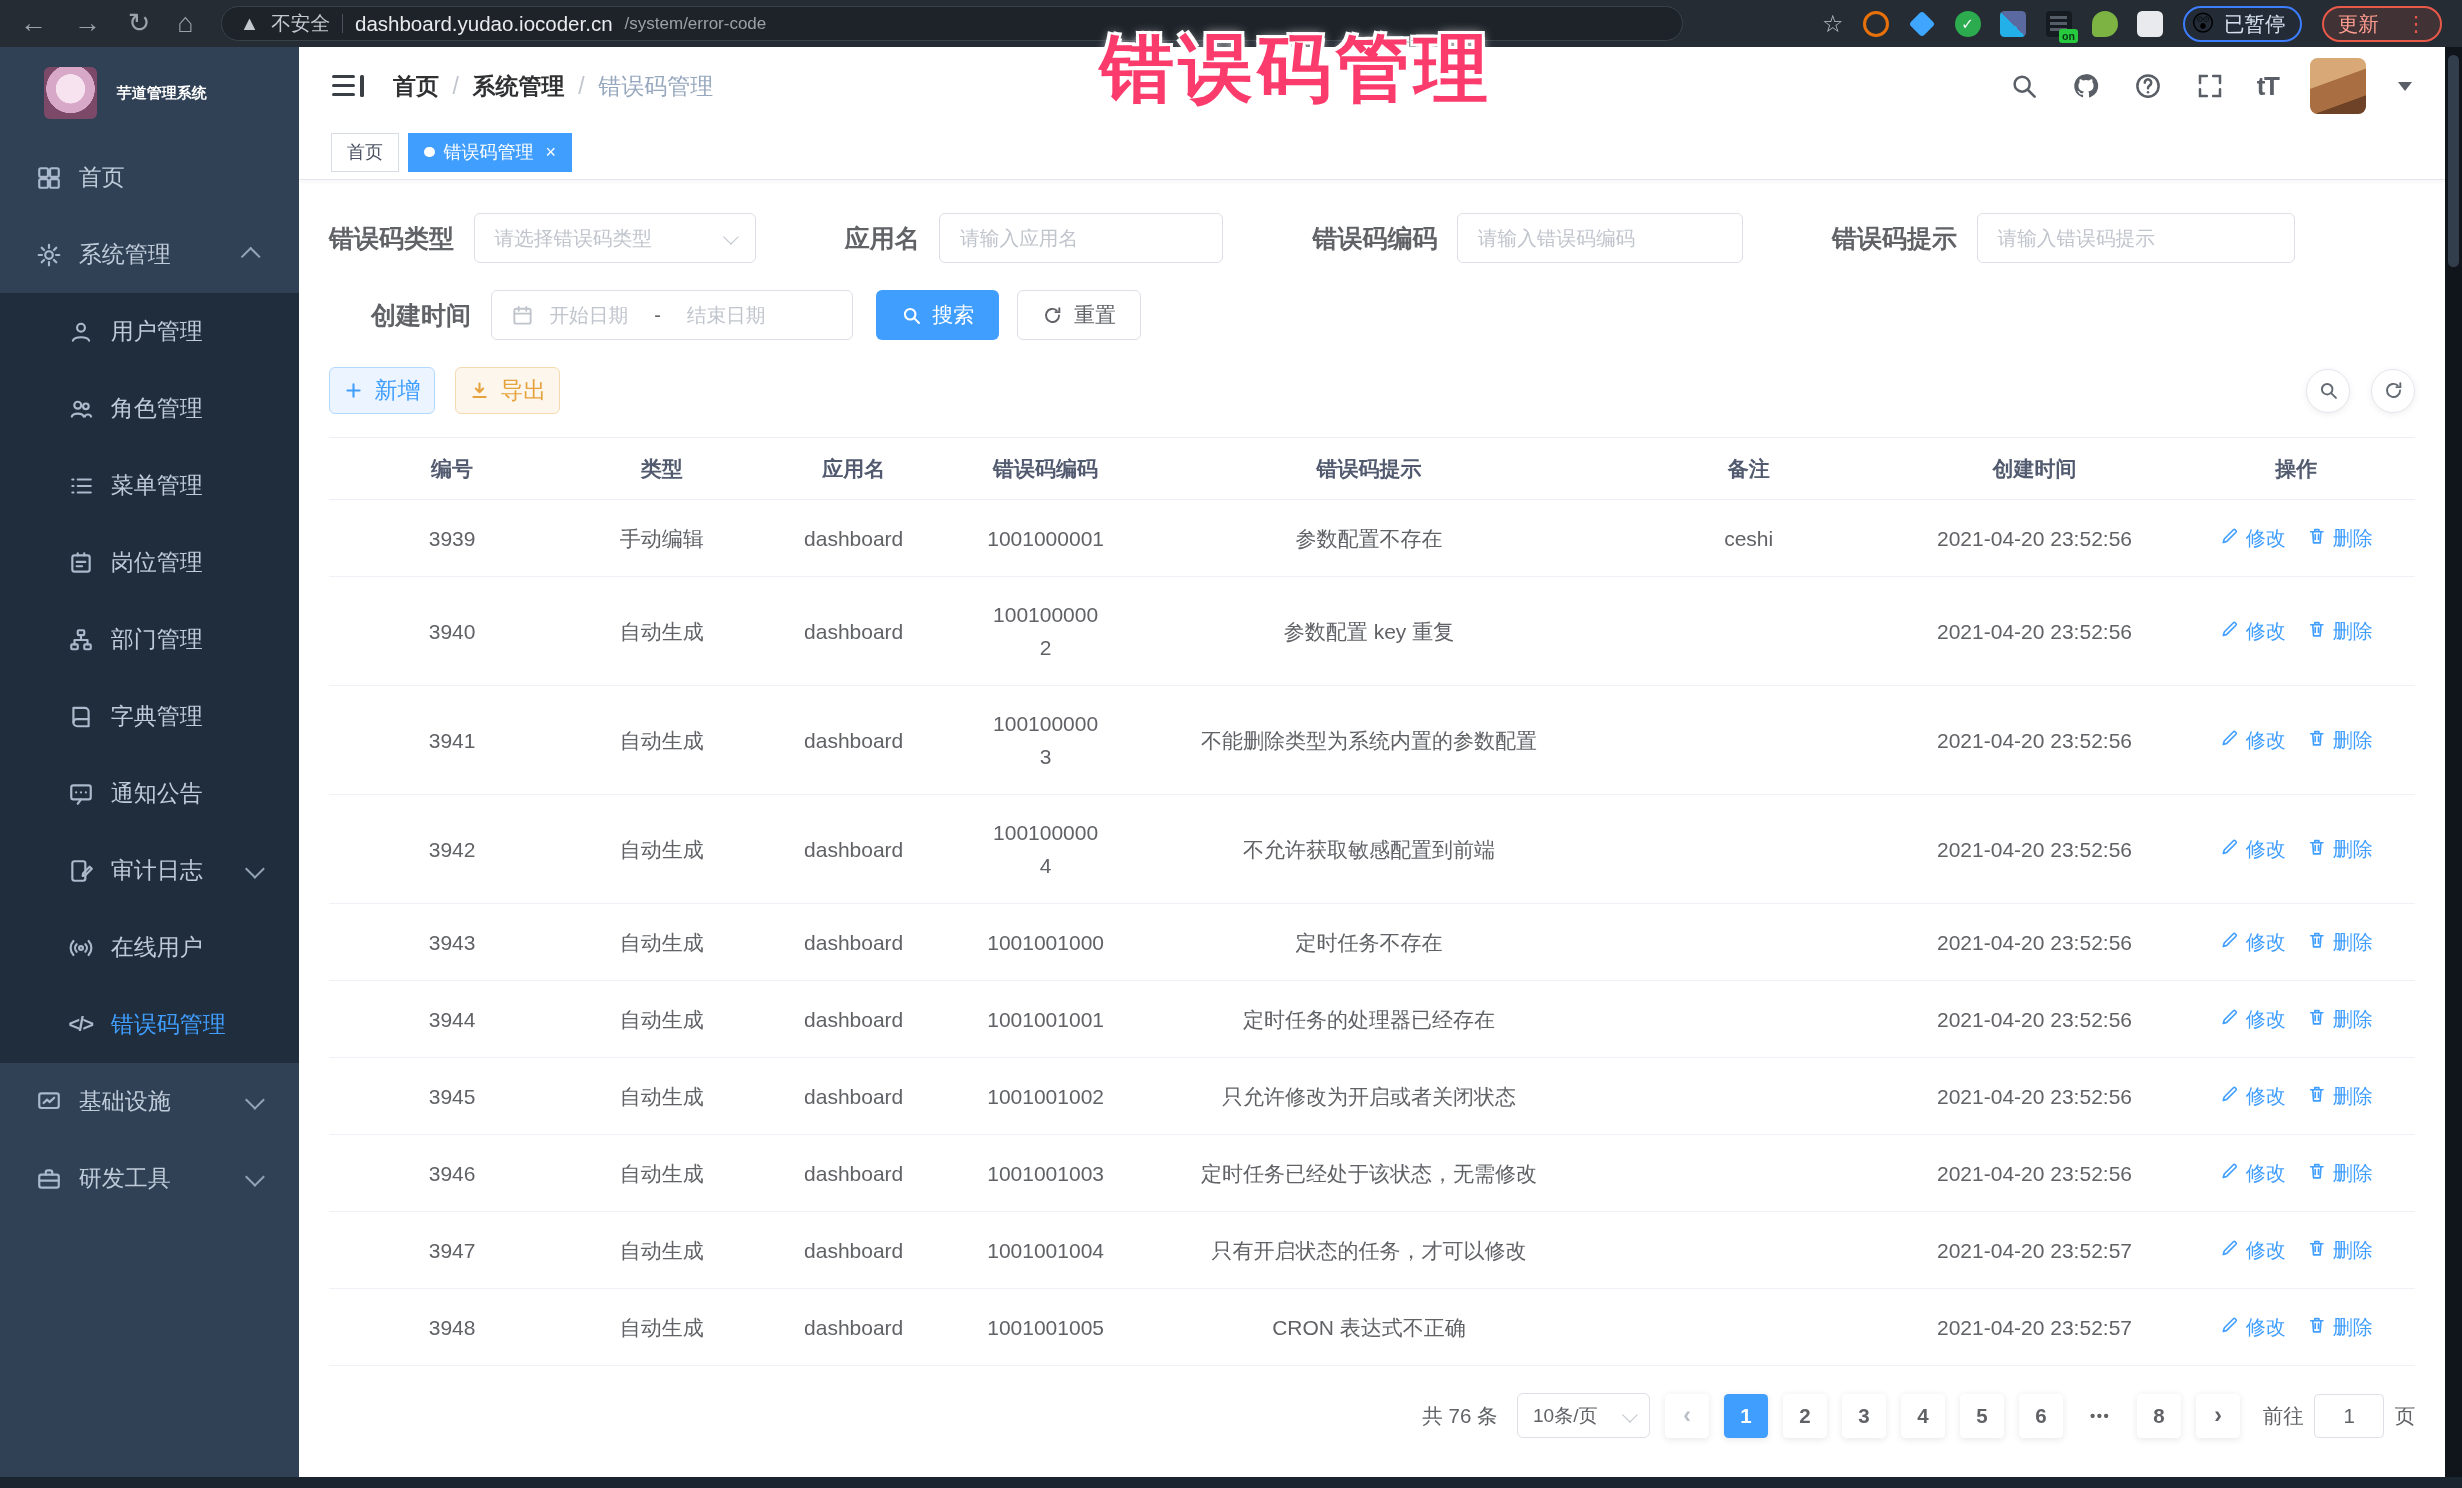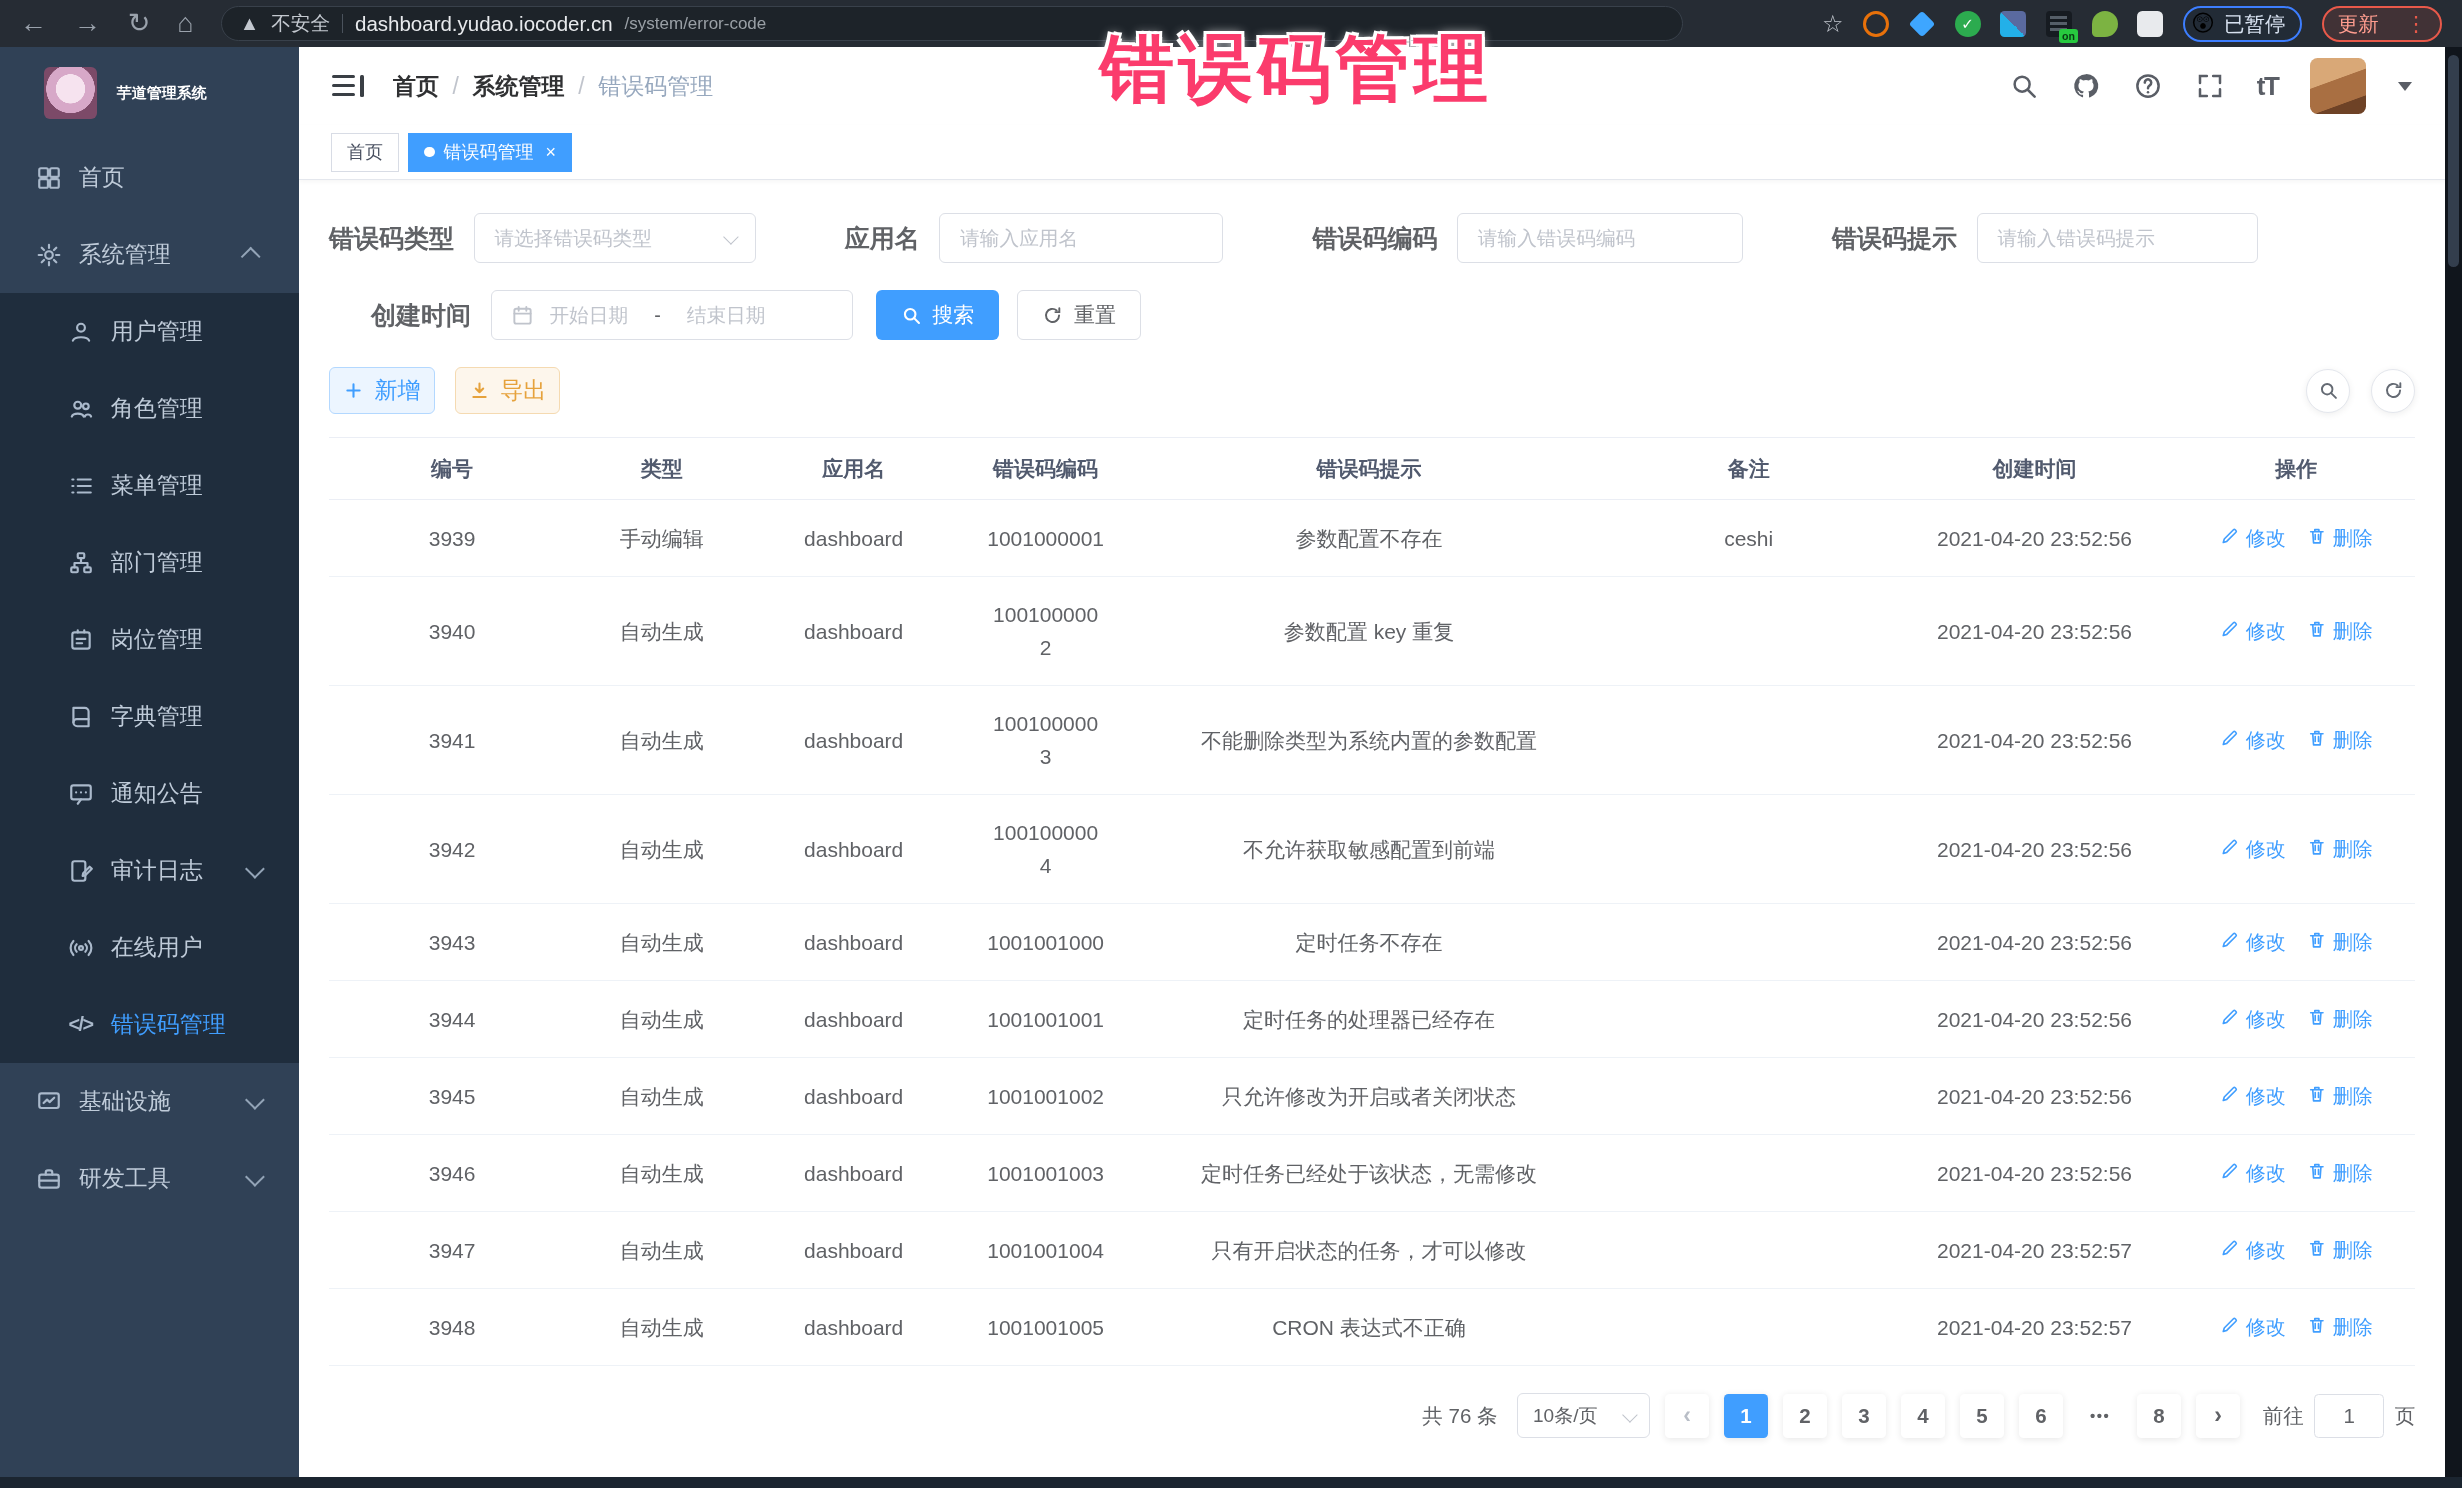--- a/index.html
+++ b/index.html
@@ -240,36 +240,36 @@
         <span class="s-icon">
           <svg viewBox="0 0 24 24" fill="none" stroke="currentColor" stroke-width="2" stroke-linecap="round" stroke-linejoin="round">
             <path d="M9 6h12M9 12h12M9 18h12M4 6h1M4 12h1M4 18h1"></path>
           </svg>
         </span>
         <span>菜单管理</span>
       </div>
       <div class="s-item sub">
         <span class="s-icon">
           <svg viewBox="0 0 24 24" fill="none" stroke="currentColor" stroke-width="2" stroke-linecap="round" stroke-linejoin="round">
+            <rect x="4" y="5" width="16" height="15" rx="2"></rect>
+            <path d="M9 5V3M15 5V3M8 11h8M8 15h5"></path>
+          </svg>
+        </span>
+        <span>岗位管理</span>
+      </div>
+      <div class="s-item sub">
+        <span class="s-icon">
+          <svg viewBox="0 0 24 24" fill="none" stroke="currentColor" stroke-width="2" stroke-linecap="round" stroke-linejoin="round">
             <rect x="9" y="3" width="6" height="4.5" rx="1"></rect>
             <rect x="3" y="16" width="6" height="4.5" rx="1"></rect>
             <rect x="15" y="16" width="6" height="4.5" rx="1"></rect>
             <path d="M12 7.5V12M6 16v-4h12v4"></path>
           </svg>
         </span>
         <span>部门管理</span>
-      </div>
-      <div class="s-item sub">
-        <span class="s-icon">
-          <svg viewBox="0 0 24 24" fill="none" stroke="currentColor" stroke-width="2" stroke-linecap="round" stroke-linejoin="round">
-            <rect x="4" y="5" width="16" height="15" rx="2"></rect>
-            <path d="M9 5V3M15 5V3M8 11h8M8 15h5"></path>
-          </svg>
-        </span>
-        <span>岗位管理</span>
       </div>
       <div class="s-item sub">
         <span class="s-icon">
           <svg viewBox="0 0 24 24" fill="none" stroke="currentColor" stroke-width="2" stroke-linecap="round" stroke-linejoin="round">
             <path d="M5 3.5h10.5A3.5 3.5 0 0 1 19 7v13.5H8.5A3.5 3.5 0 0 1 5 17z"></path>
             <path d="M5 17a3 3 0 0 1 3-3h11"></path>
           </svg>
         </span>
         <span>字典管理</span>
       </div>
@@ -396,21 +396,21 @@
         </span>
       </div>
       <div class="f-group" style="margin-right:89px">
         <span class="f-label">错误码编码</span>
         <span class="f-box" style="width:286px">
           <span>请输入错误码编码</span>
         </span>
       </div>
       <div class="f-group">
         <span class="f-label">错误码提示</span>
-        <span class="f-box" style="width:281px">
+        <span class="f-box" style="width:318px">
           <span>请输入错误码提示</span>
         </span>
       </div>
     </div>
 
     <div class="f-row">
       <div class="f-group" style="margin-left:42px">
         <span class="f-label">创建时间</span>
         <span class="f-box" style="width:362px">
           <span class="cal-ic">

